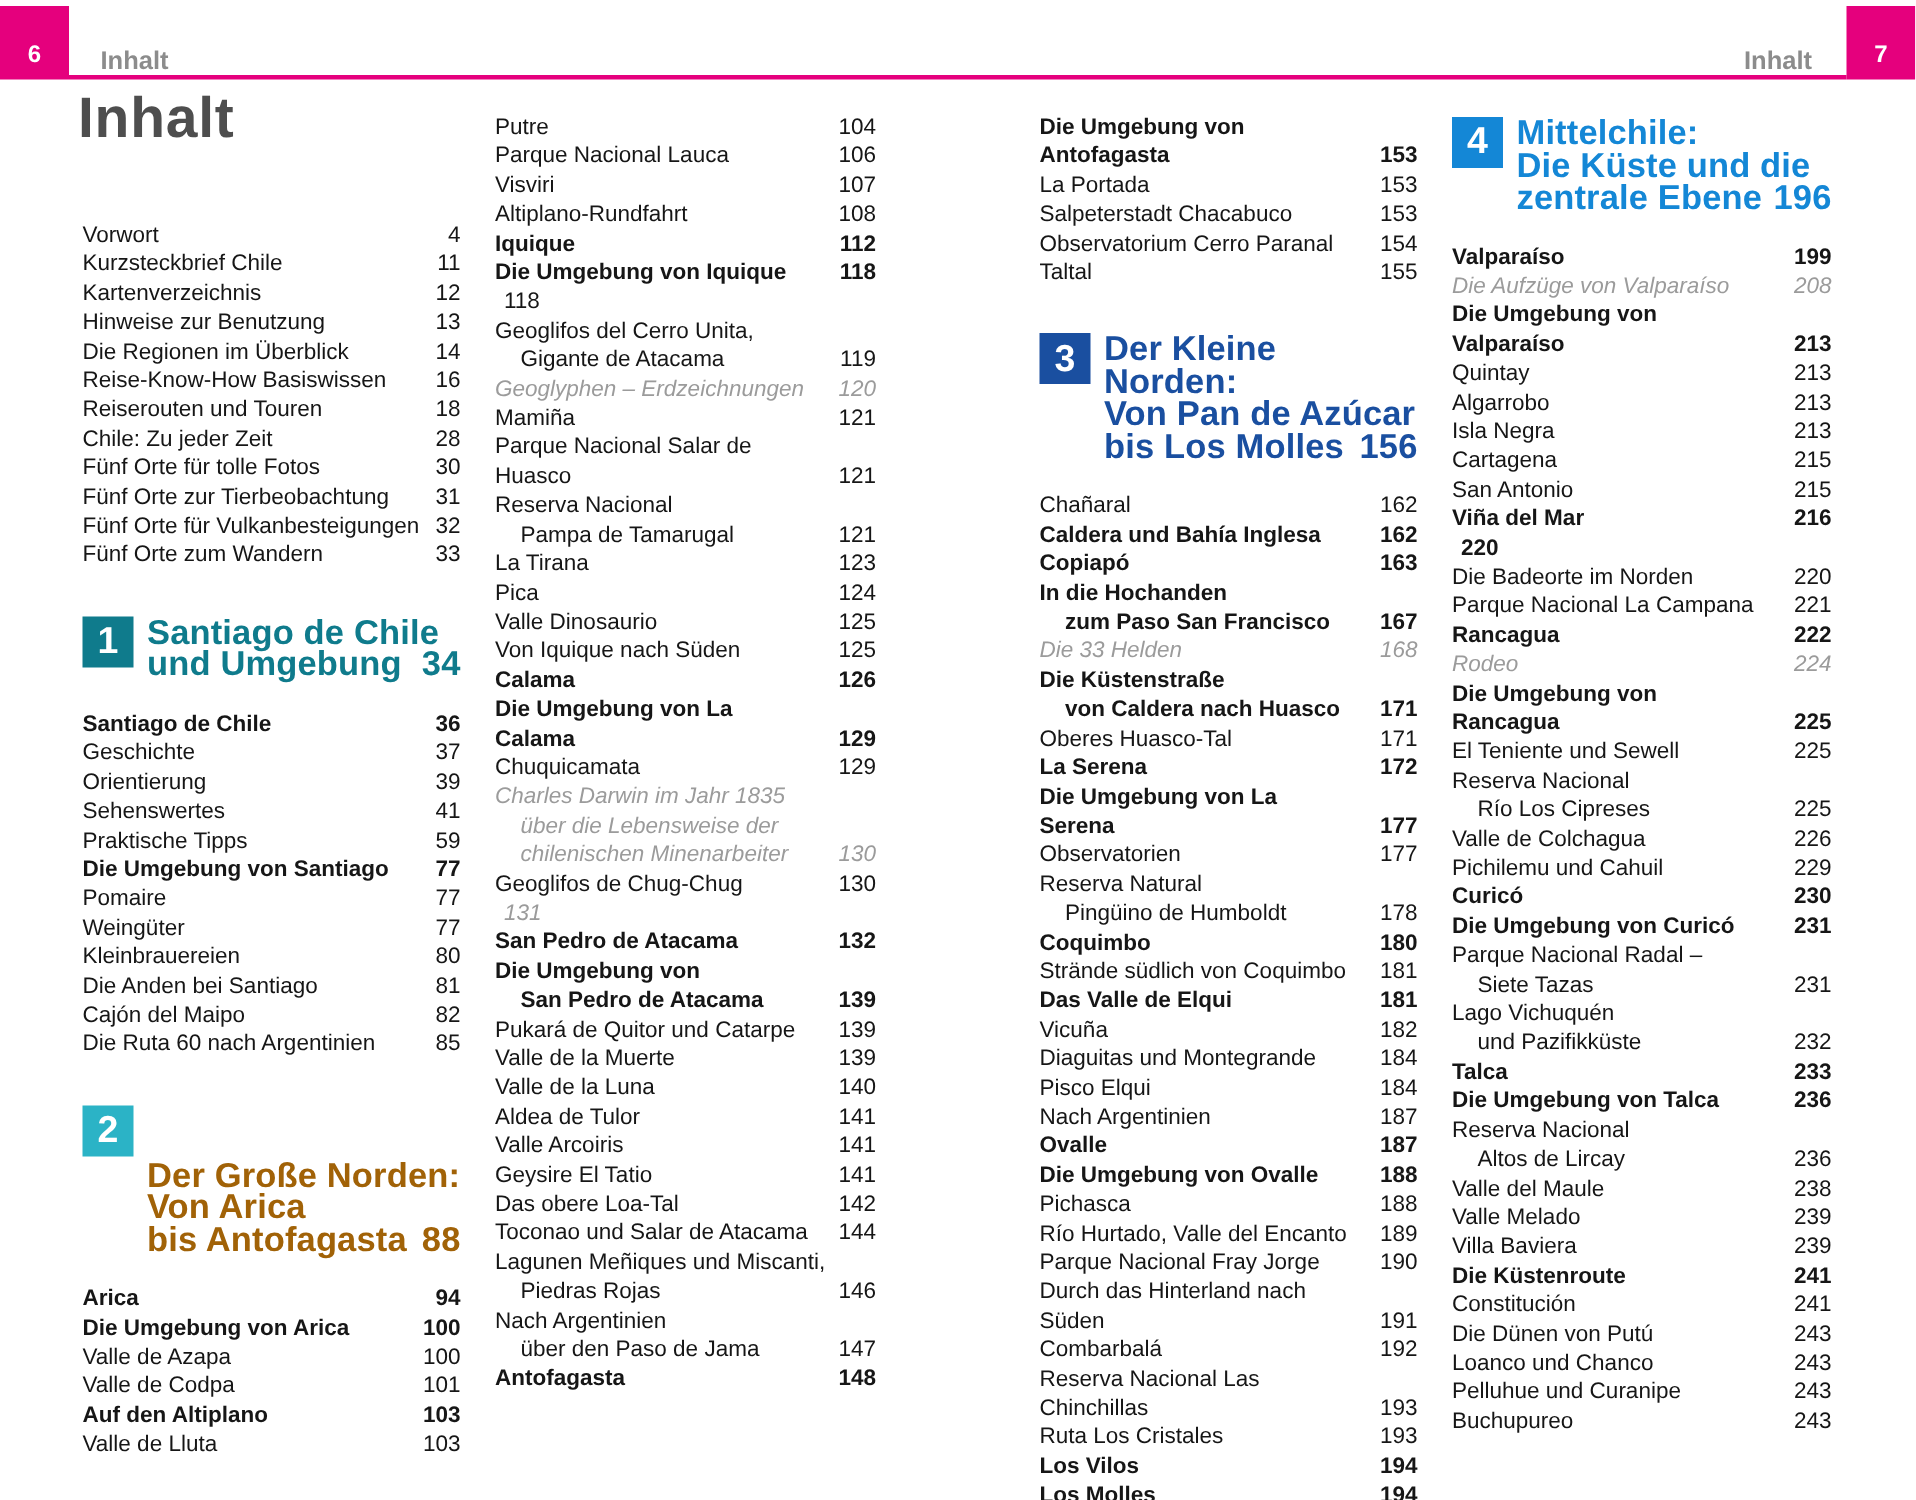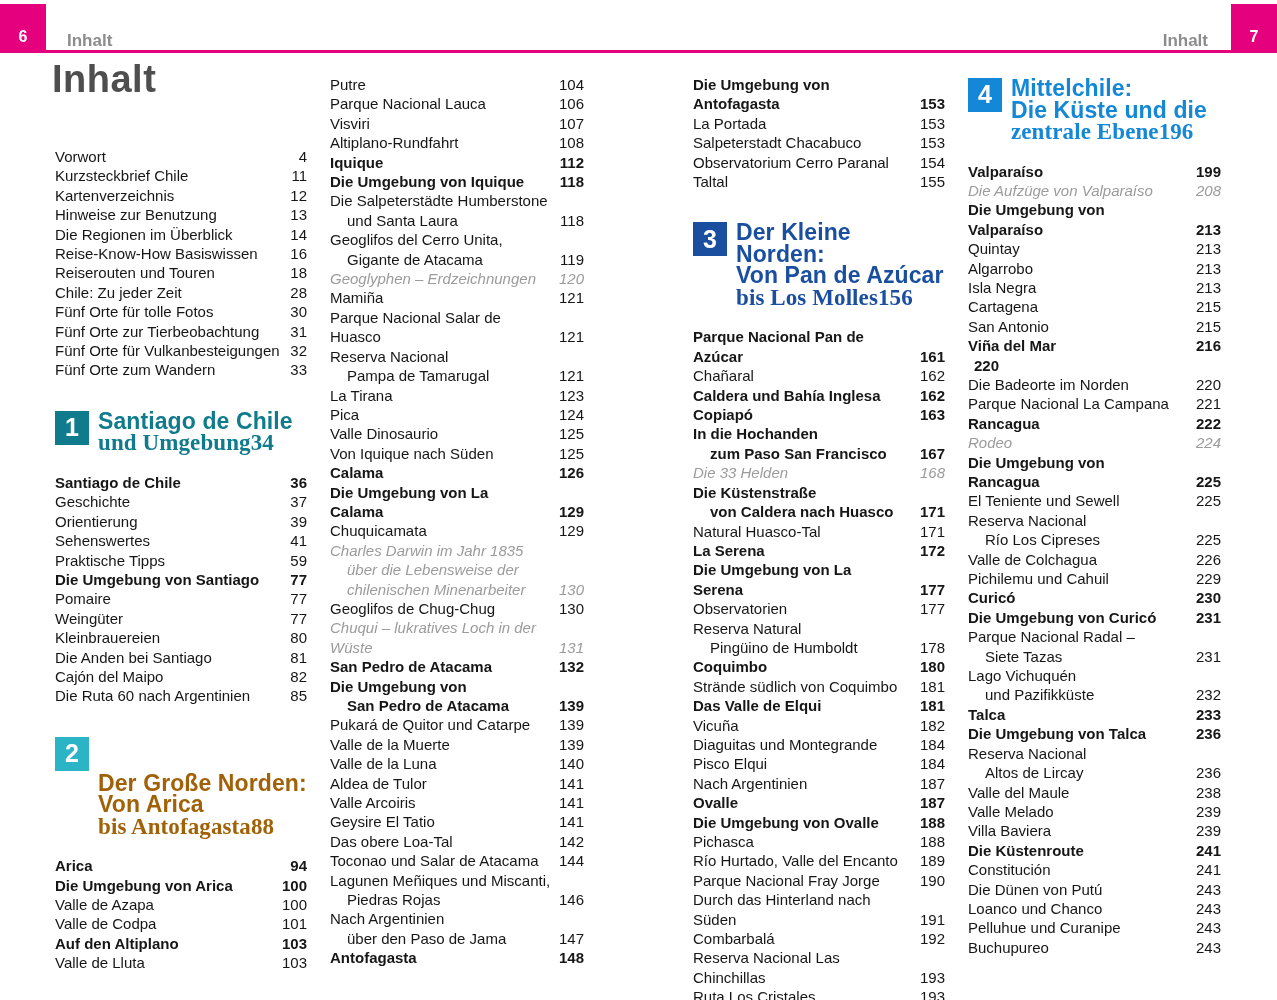--- a/index.html
+++ b/index.html
@@ -35,21 +35,21 @@
   .epg{flex:0 0 auto;padding-left:6px;}
   .entry.bold{font-weight:bold;gap:16px;}
   .entry.italic{font-style:italic;color:var(--igray,#9B9B9B);}
 
   
   .section{display:flex;gap:9px;margin:31px 0 19px 0;}
   .section:first-child{margin-top:3px;}
   .snum{flex:0 0 auto;width:34px;height:34px;color:#fff;font-size:25px;font-weight:bold;
         display:flex;align-items:center;justify-content:center;}
   .sbody{flex:1 1 auto;font-weight:bold;font-size:23px;line-height:21.5px;letter-spacing:.1px;}
-  .sline.last{display:flex;align-items:flex-end;font-family:Liberation Serif, serif;}
+  .sline.last{display:flex;justify-content:space-between;align-items:flex-end;}
 </style>
 </head>
 <body>
 
 <div class="sheet">
 
   <div class="hrule"></div>
 
   <div class="pnum-box left">
     <span>6</span>
@@ -297,24 +297,20 @@
         </div>
         <div class="epg">112</div>
       </div>
       <div class="entry bold">
         <div class="elines">
           <div class="eline">Die Umgebung von Iquique</div>
         </div>
         <div class="epg">118</div>
       </div>
       <div class="entry normal">
-        <div class="elines">
-          <div class="eline">Die Salpeterstädte Humberstone</div>
-          <div class="eline cont">und Santa Laura</div>
-        </div>
         <div class="epg">118</div>
       </div>
       <div class="entry normal">
         <div class="elines">
           <div class="eline">Geoglifos del Cerro Unita,</div>
           <div class="eline cont">Gigante de Atacama</div>
         </div>
         <div class="epg">119</div>
       </div>
       <div class="entry italic">
@@ -392,23 +388,20 @@
         </div>
         <div class="epg">130</div>
       </div>
       <div class="entry normal">
         <div class="elines">
           <div class="eline">Geoglifos de Chug-Chug</div>
         </div>
         <div class="epg">130</div>
       </div>
       <div class="entry italic">
-        <div class="elines">
-          <div class="eline">Chuqui – lukratives Loch in der Wüste</div>
-        </div>
         <div class="epg">131</div>
       </div>
       <div class="entry bold">
         <div class="elines">
           <div class="eline">San Pedro de Atacama</div>
         </div>
         <div class="epg">132</div>
       </div>
       <div class="entry bold">
         <div class="elines">
@@ -521,26 +514,20 @@
         <div class="snum" style="background: rgb(26, 79, 160);">3</div>
         <div class="sbody" style="color: rgb(26, 79, 160);">
           <div class="sline"><span>Der Kleine Norden:</span></div>
           <div class="sline"><span>Von Pan de Azúcar</span></div>
           <div class="sline last">
             <span>bis Los Molles</span>
             <span class="spg">156</span>
           </div>
         </div>
       </div>
-      <div class="entry bold">
-        <div class="elines">
-          <div class="eline">Parque Nacional Pan de Azúcar</div>
-        </div>
-        <div class="epg">161</div>
-      </div>
       <div class="entry normal">
         <div class="elines">
           <div class="eline">Chañaral</div>
         </div>
         <div class="epg">162</div>
       </div>
       <div class="entry bold">
         <div class="elines">
           <div class="eline">Caldera und Bahía Inglesa</div>
         </div>
@@ -567,21 +554,21 @@
       </div>
       <div class="entry bold">
         <div class="elines">
           <div class="eline">Die Küstenstraße</div>
           <div class="eline cont">von Caldera nach Huasco</div>
         </div>
         <div class="epg">171</div>
       </div>
       <div class="entry normal">
         <div class="elines">
-          <div class="eline">Natural Huasco-Tal</div>
+          <div class="eline">Oberes Huasco-Tal</div>
         </div>
         <div class="epg">171</div>
       </div>
       <div class="entry bold">
         <div class="elines">
           <div class="eline">La Serena</div>
         </div>
         <div class="epg">172</div>
       </div>
       <div class="entry bold">

